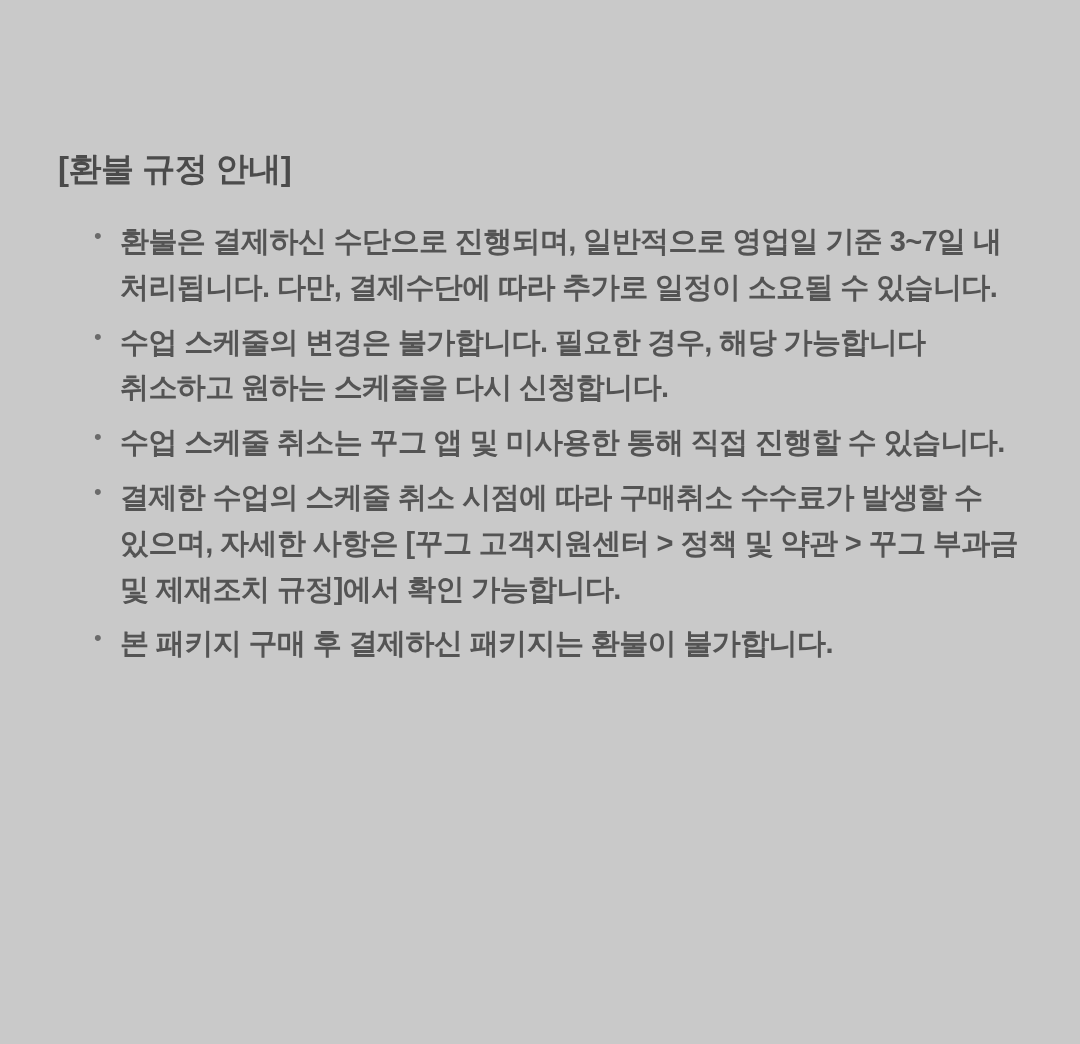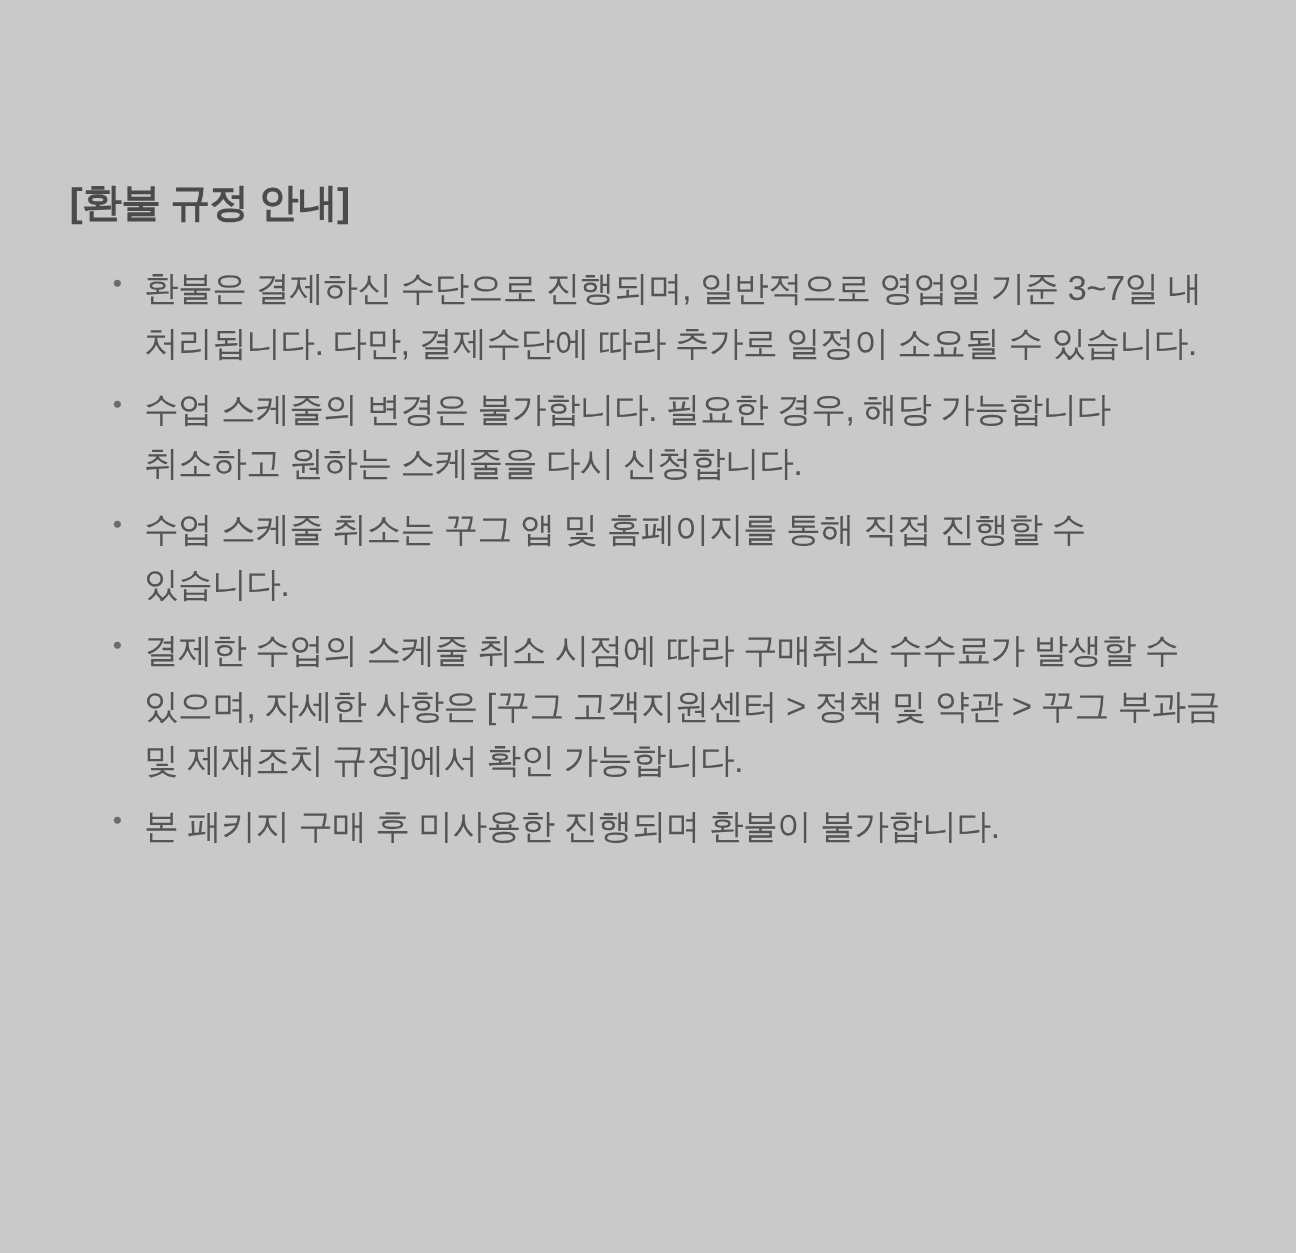--- a/index.html
+++ b/index.html
@@ -47,45 +47,46 @@
   .notice-item .bullet {
     position: absolute;
     left: 36px;
     top: 0;
     font-size: 22px;
     line-height: 1.58;
     color: #6b6b6b;
   }
   .notice-item .text {
     display: block;
+    font-weight: bold;
   }
 </style>
 </head>
 <body>
 
 <div class="page">
 
   <h1 class="section-title">[환불 규정 안내]</h1>
 
   <ul class="notice-list">
     <li class="notice-item">
       <span class="bullet">•</span>
       <span class="text">환불은 결제하신 수단으로 진행되며, 일반적으로 영업일 기준 3~7일 내 처리됩니다. 다만, 결제수단에 따라 추가로 일정이 소요될 수 있습니다.</span>
     </li>
     <li class="notice-item">
       <span class="bullet">•</span>
       <span class="text">수업 스케줄의 변경은 불가합니다. 필요한 경우, 해당 가능합니다 취소하고 원하는 스케줄을 다시 신청합니다.</span>
     </li>
     <li class="notice-item">
       <span class="bullet">•</span>
-      <span class="text">수업 스케줄 취소는 꾸그 앱 및 홈페이지를 통해 직접 진행할 수 있습니다.</span>
+      <span class="text">수업 스케줄 취소는 꾸그 앱 및 미사용한 통해 직접 진행할 수 있습니다.</span>
     </li>
     <li class="notice-item">
       <span class="bullet">•</span>
       <span class="text">결제한 수업의 스케줄 취소 시점에 따라 구매취소 수수료가 발생할 수 있으며, 자세한 사항은 [꾸그 고객지원센터 &gt; 정책 및 약관 &gt; 꾸그 부과금 및 제재조치 규정]에서 확인 가능합니다.</span>
     </li>
     <li class="notice-item">
       <span class="bullet">•</span>
-      <span class="text">본 패키지 구매 후 미사용한 진행되며 환불이 불가합니다.</span>
+      <span class="text">본 패키지 구매 후 결제하신 패키지는 환불이 불가합니다.</span>
     </li>
   </ul>
 
 </div>
 
 </body></html>

